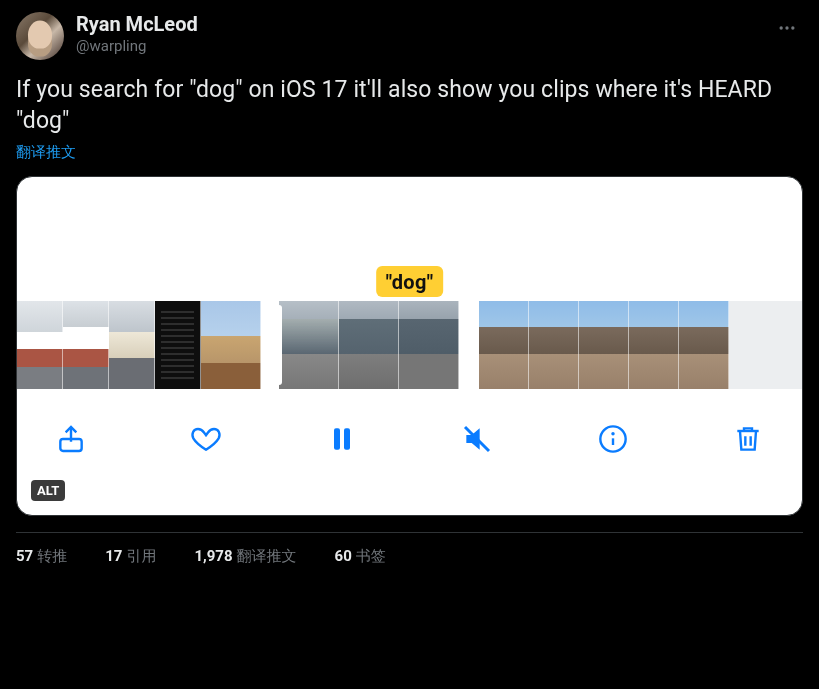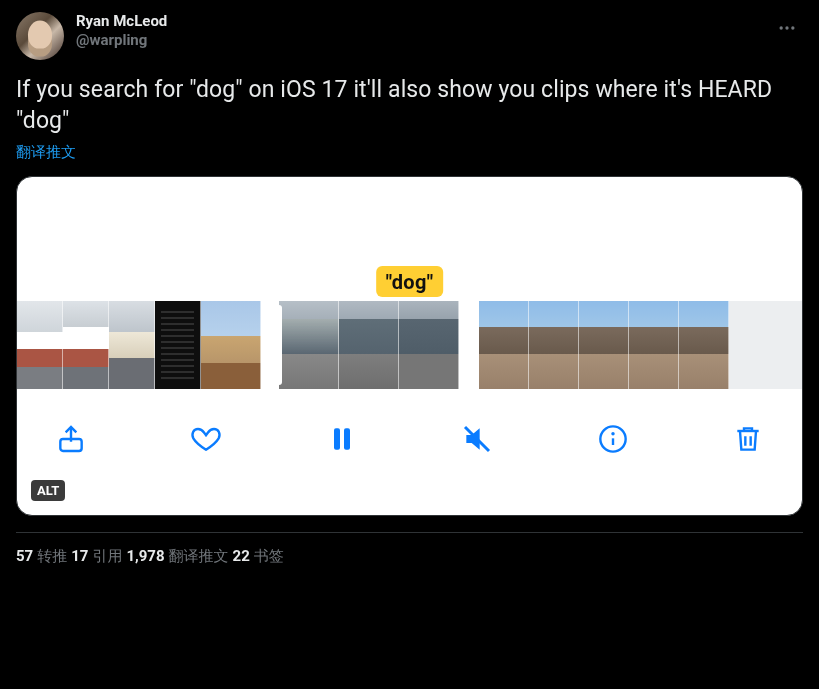--- a/index.html
+++ b/index.html
@@ -34,22 +34,22 @@
     content:"";
     position:absolute;
     left:50%; top:50%;
     width:24px; height:28px;
     transform:translate(-50%,-55%);
     background:#e3c9b0;
     border-radius:50% 50% 45% 45%;
     box-shadow: 0 8px 0 0 #b79d82;
   }
   .names { display: flex; flex-direction: column; line-height: 1.25; }
-  .display-name { font-weight: 700; font-size: 15px; color: #e7e9ea; }
-  .handle { font-size: 15px; color: #71767b; font-weight: bold; }
+  .display-name { font-weight: 700; font-size: 20px; color: #e7e9ea; }
+  .handle { font-size: 15px; color: #71767b; }
   .more {
     position: absolute;
     top: 14px;
     right: 18px;
     color: #71767b;
     cursor: pointer;
     padding: 4px;
   }
   .more svg { width: 20px; height: 20px; fill: currentColor; }
   .body-text {
@@ -169,21 +169,21 @@
   }
   .meta .views-count { color: #e7e9ea; font-weight: 700; }
   .sep {
     border: none;
     border-top: 1px solid #2f3336;
     margin-top: 16px;
     margin-bottom: 14px;
   }
   .stats {
     display: flex;
-    gap: 4px;
+    gap: 38px;
     color: #71767b;
     font-size: 15px;
   }
   .stats .n { color: #e7e9ea; font-weight: 700; margin-right: 4px; }
 </style>
 </head>
 <body>
 
 <div class="tweet">
 
@@ -272,16 +272,16 @@
     <div class="alt-badge">ALT</div>
   </div>
 
 
   <hr class="sep">
 
   <div class="stats">
     <span><span class="n">57</span><span>转推</span></span>
     <span><span class="n">17</span><span>引用</span></span>
     <span><span class="n">1,978</span><span>翻译推文</span></span>
-    <span><span class="n">22</span><span>书签</span></span>
+    <span><span class="n">60</span><span>书签</span></span>
   </div>
 
 </div>
 
 </body></html>

